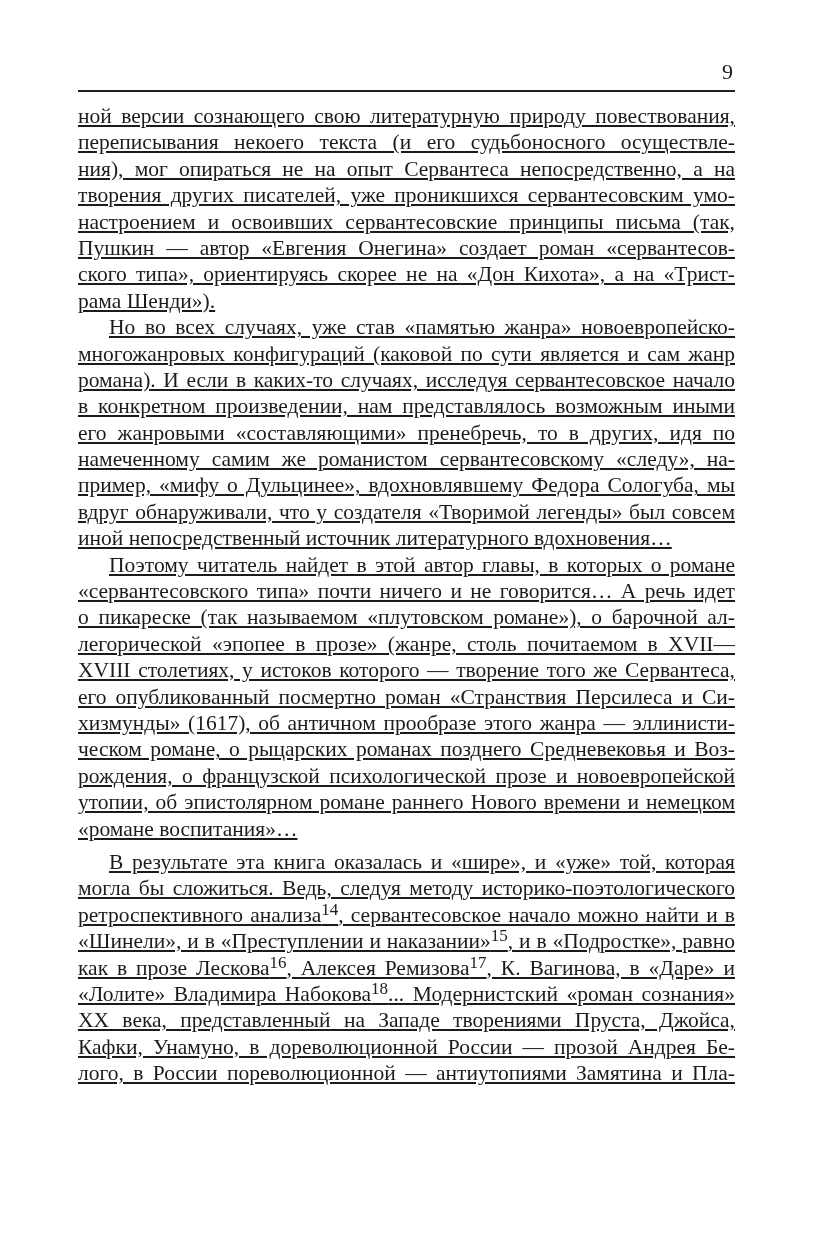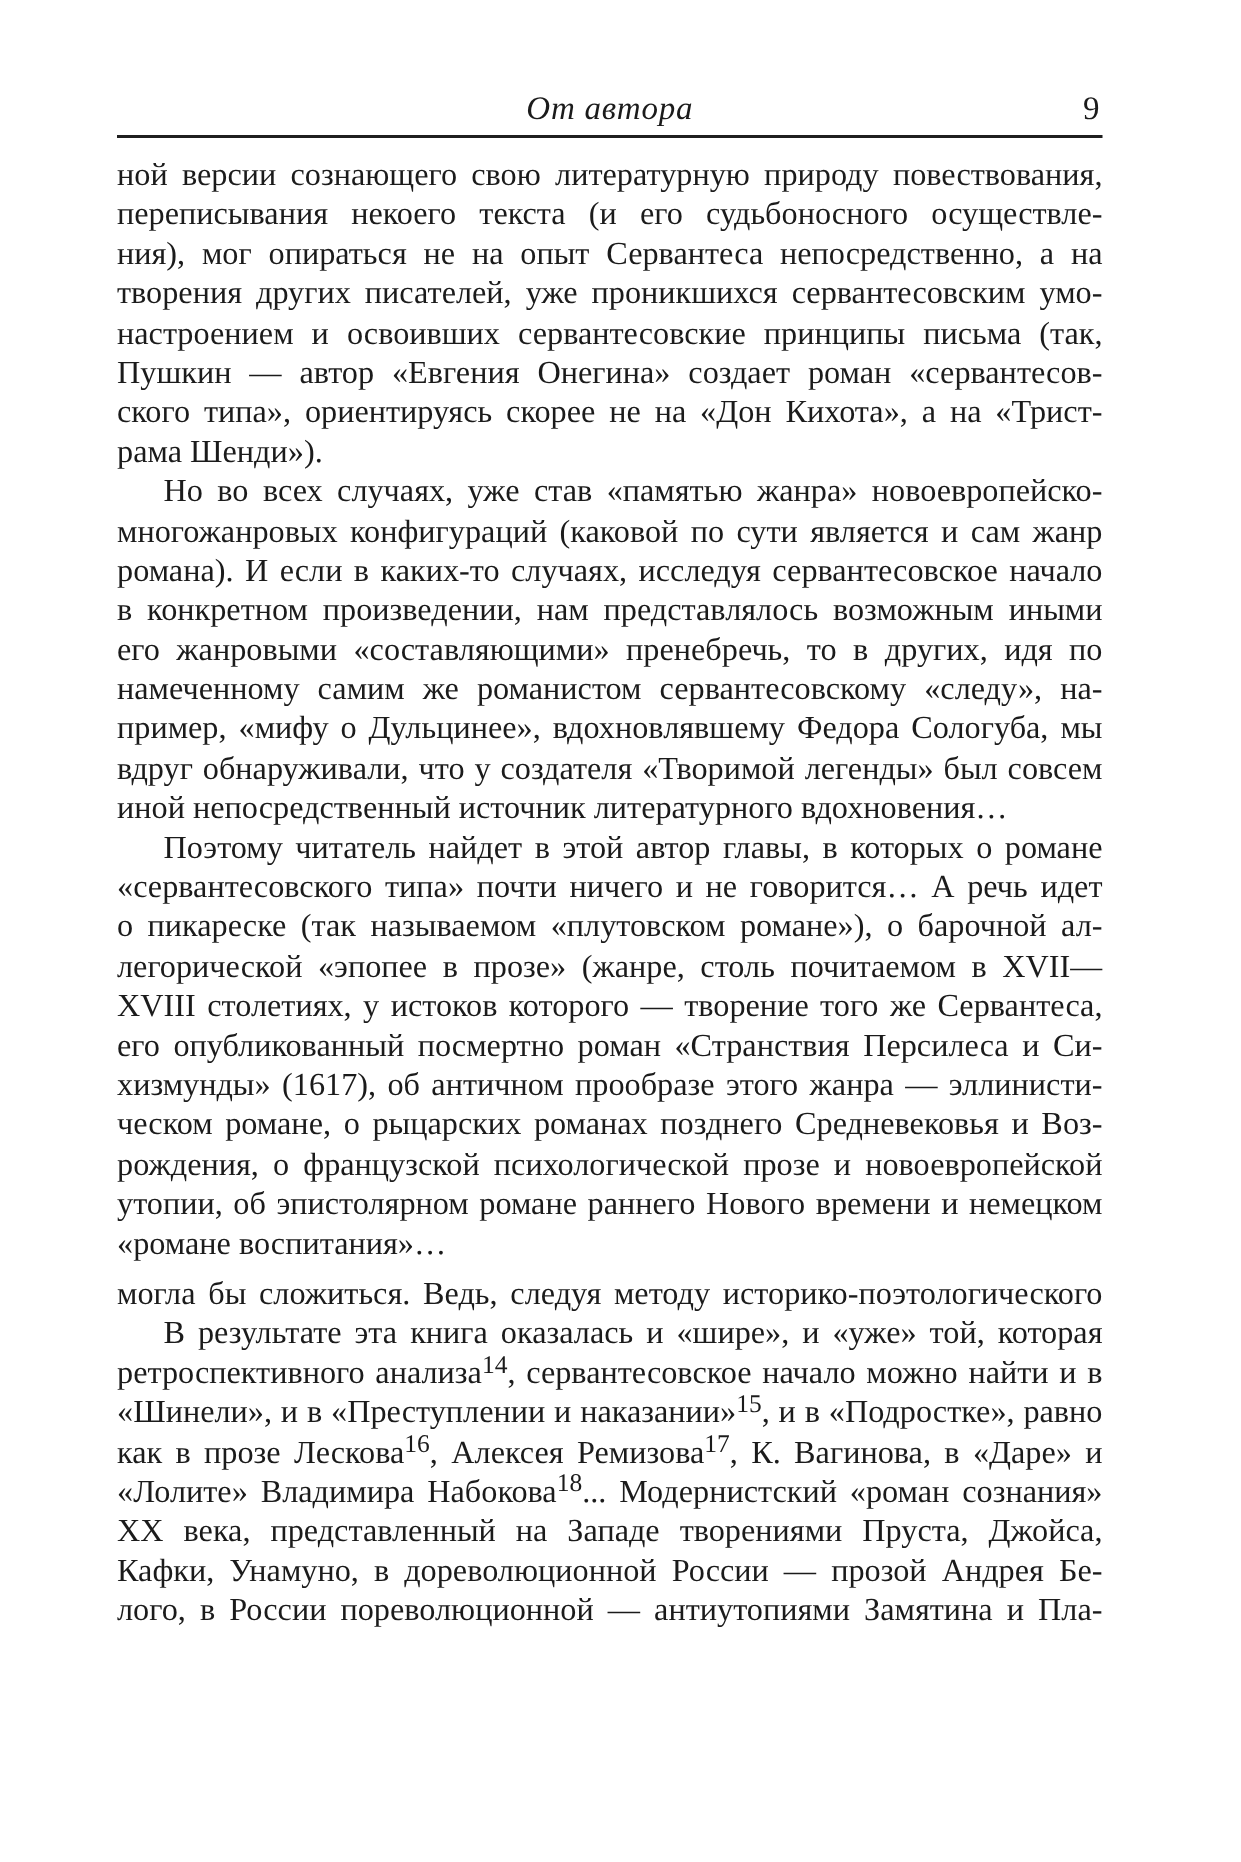--- a/index.html
+++ b/index.html
@@ -43,21 +43,21 @@
     border-top: 2px solid #1f1f1f;
   }
   .body-text {
     position: absolute;
     top: 103px;
     left: 78px;
     width: 657px;
     font-size: 21.5px;
     line-height: 26.4px;
   }
-  .para { margin: 0; }
+  .para { margin: 0; text-decoration: underline; }
   .para.para-gap { margin-top: 7px; }
   .line {
     height: 26.4px;
     overflow: hidden;
     text-align: justify;
     text-align-last: justify;
     white-space: normal;
   }
   .line.last {
     text-align-last: left;
@@ -68,21 +68,20 @@
     line-height: 0;
     vertical-align: 7px;
     letter-spacing: 0;
   }
 </style>
 </head>
 <body>
 
 <div class="page">
   <header class="running-head">
-    <span class="head-title">От автора</span>
     <span class="page-num">9</span>
   </header>
   <div class="head-rule"></div>
   <main class="body-text">
       <div class="para">
         <div class="line">ной версии сознающего свою литературную природу повествования,</div>
         <div class="line">переписывания некоего текста (и его судьбоносного осуществле-</div>
         <div class="line">ния), мог опираться не на опыт Сервантеса непосредственно, а на</div>
         <div class="line">творения других писателей, уже проникшихся сервантесовским умо-</div>
         <div class="line">настроением и освоивших сервантесовские принципы письма (так,</div>
@@ -108,22 +107,22 @@
         <div class="line">легорической «эпопее в прозе» (жанре, столь почитаемом в XVII—</div>
         <div class="line">XVIII столетиях, у истоков которого — творение того же Сервантеса,</div>
         <div class="line">его опубликованный посмертно роман «Странствия Персилеса и Си-</div>
         <div class="line">хизмунды» (1617), об античном прообразе этого жанра — эллинисти-</div>
         <div class="line">ческом романе, о рыцарских романах позднего Средневековья и Воз-</div>
         <div class="line">рождения, о французской психологической прозе и новоевропейской</div>
         <div class="line">утопии, об эпистолярном романе раннего Нового времени и немецком</div>
         <div class="line last">«романе воспитания»…</div>
       </div>
       <div class="para para-gap">
+        <div class="line indent">В результате эта книга оказалась и «шире», и «уже» той, которая</div>
         <div class="line">могла бы сложиться. Ведь, следуя методу историко-поэтологического</div>
-        <div class="line indent">В результате эта книга оказалась и «шире», и «уже» той, которая</div>
         <div class="line">ретроспективного анализа<sup class="fnref">14</sup>, сервантесовское начало можно найти и в</div>
         <div class="line">«Шинели», и в «Преступлении и наказании»<sup class="fnref">15</sup>, и в «Подростке», равно</div>
         <div class="line">как в прозе Лескова<sup class="fnref">16</sup>, Алексея Ремизова<sup class="fnref">17</sup>, К. Вагинова, в «Даре» и</div>
         <div class="line">«Лолите» Владимира Набокова<sup class="fnref">18</sup>... Модернистский «роман сознания»</div>
         <div class="line">ХХ века, представленный на Западе творениями Пруста, Джойса,</div>
         <div class="line">Кафки, Унамуно, в дореволюционной России — прозой Андрея Бе-</div>
         <div class="line">лого, в России пореволюционной — антиутопиями Замятина и Пла-</div>
       </div>
     </main>
 </div>

